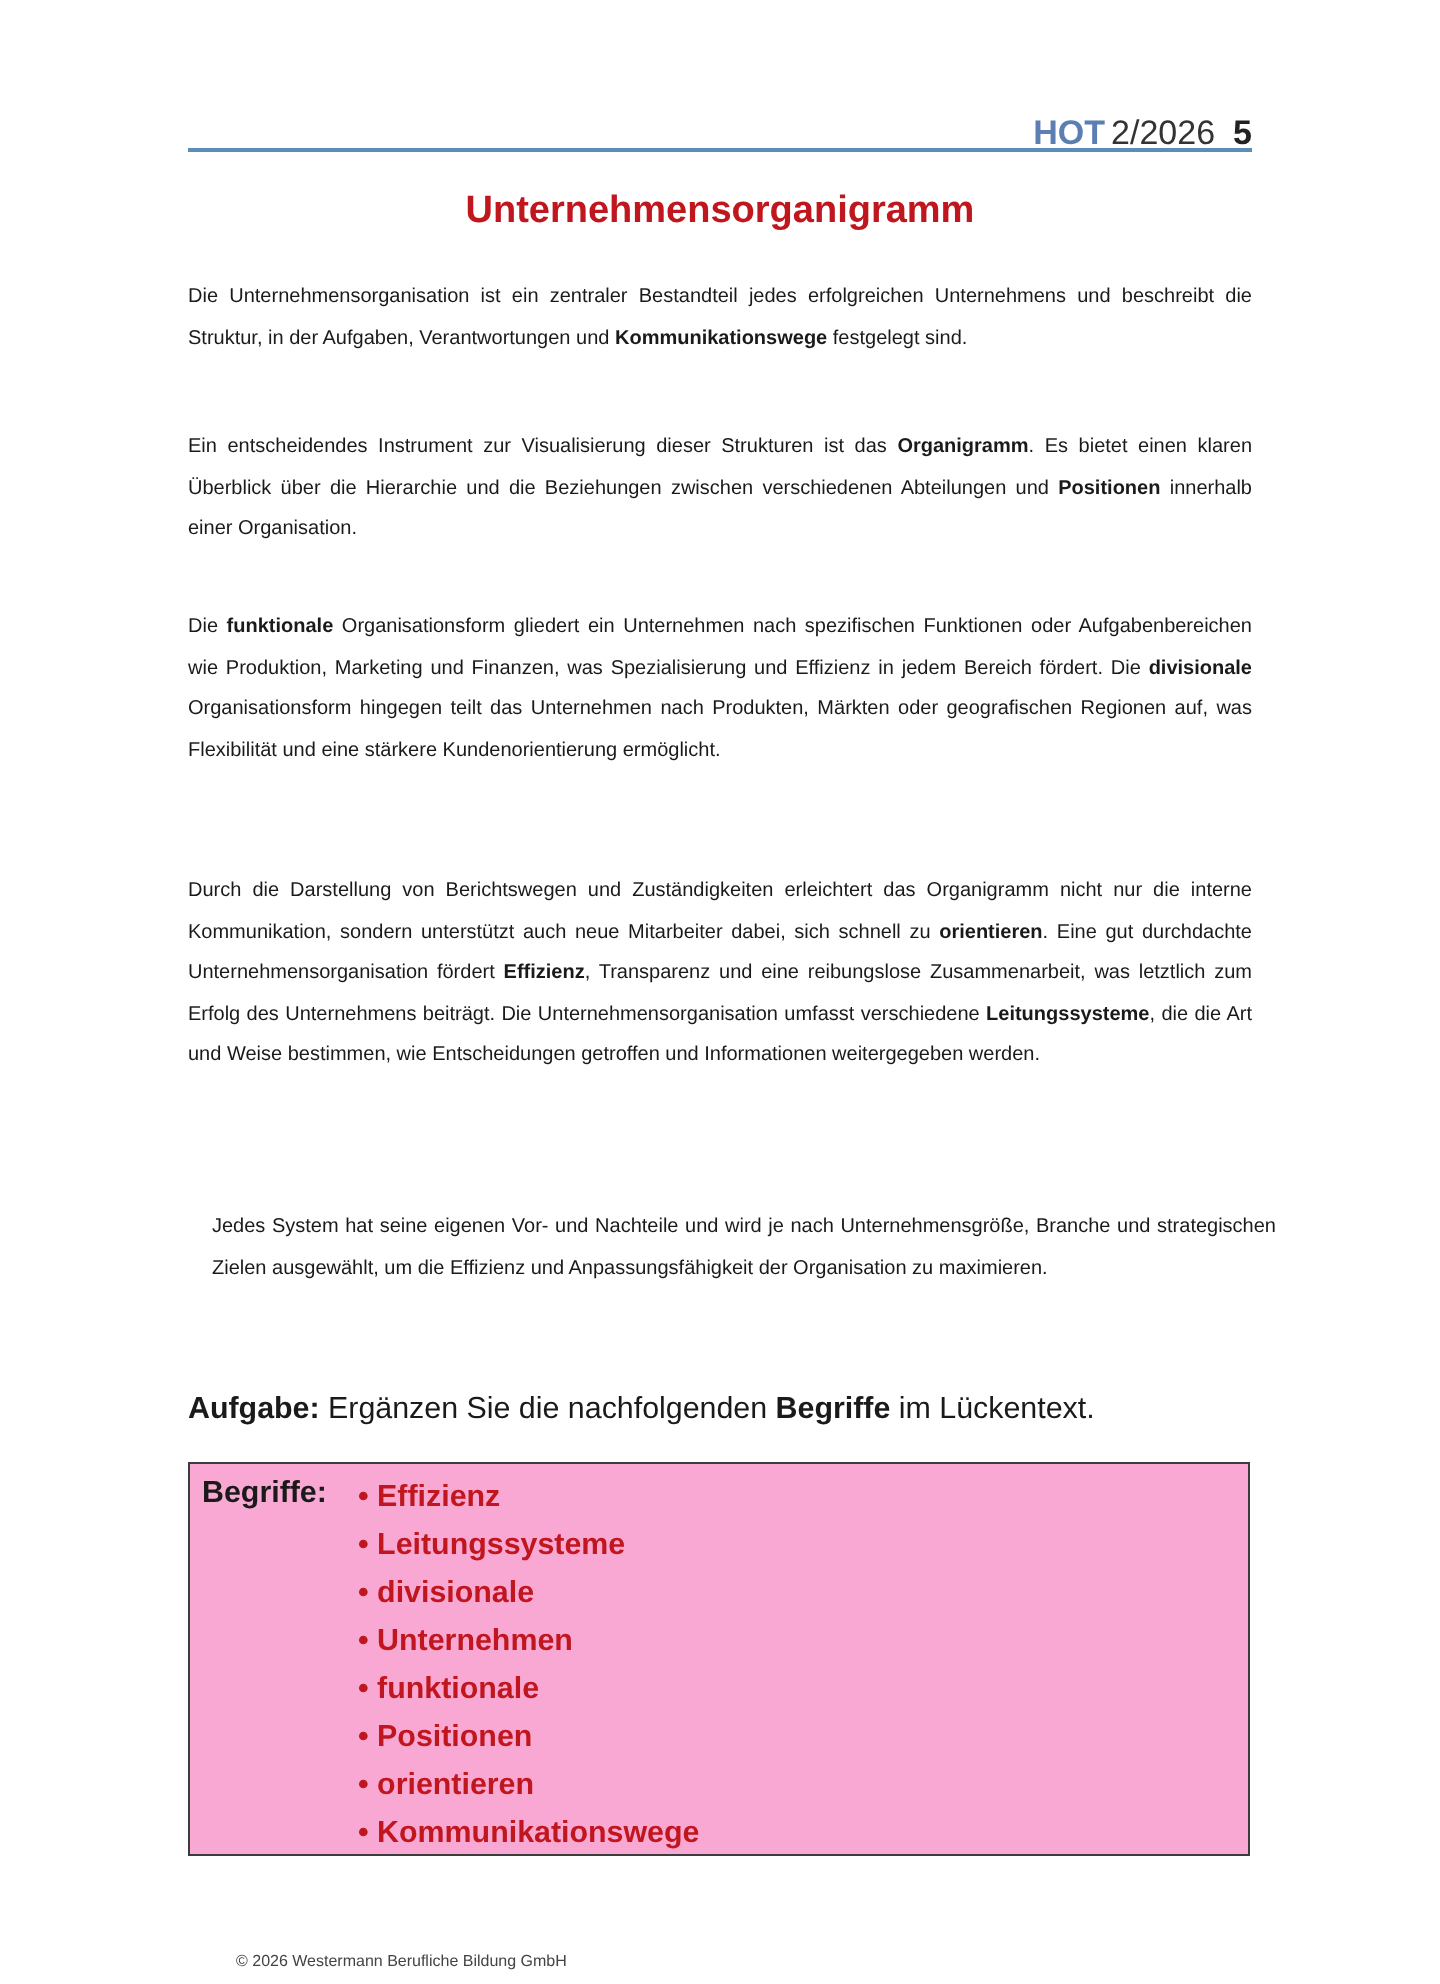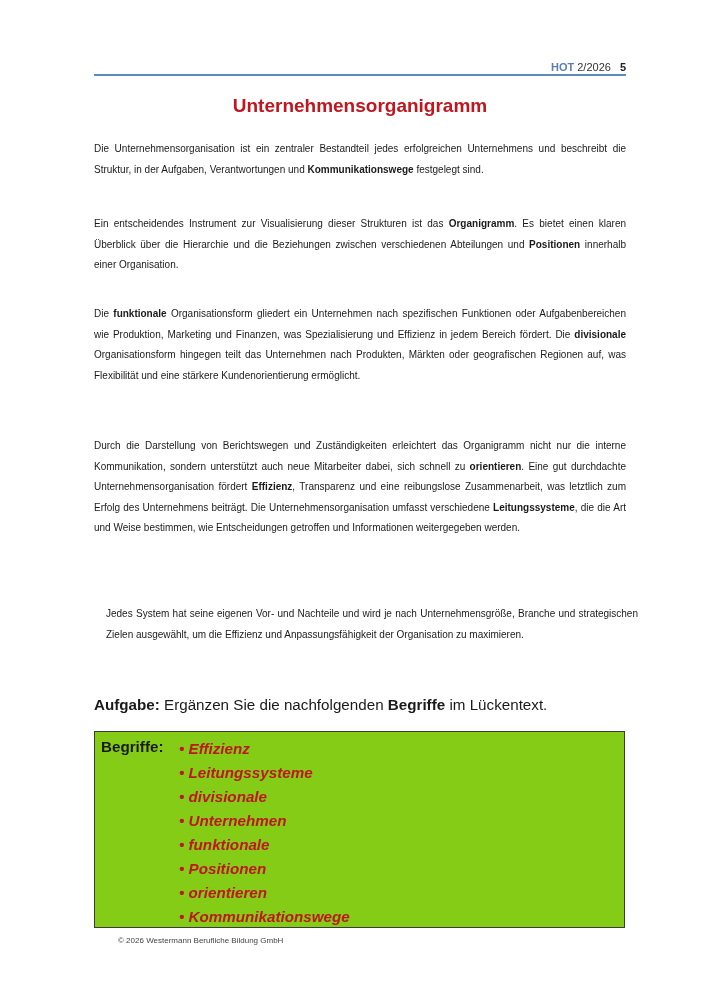--- a/index.html
+++ b/index.html
@@ -1,40 +1,40 @@
 <!DOCTYPE html>
 <html><head>
   <meta charset="utf-8">
   <style>
     html, body { margin: 0; padding: 0; background: #ffffff; }
     body { width: 720px; height: 992px; position: relative; overflow: hidden;
            font-family: "Liberation Sans", sans-serif; color: #1a1a1a; }
     .header { position: absolute; left: 94px; top: 60px; width: 532px; height: 14px; }
-    .header-right { position: absolute; right: 0; top: 0; font-size: 11px; line-height: 14px; white-space: nowrap; }
+    .header-right { position: absolute; right: 0; top: 0; font-size: 17px; line-height: 14px; white-space: nowrap; }
     .hot { color: #5b7fb3; font-weight: bold; }
     .issue { color: #333; margin-left: 3px; }
     .pageno { font-weight: bold; margin-left: 9px; color: #222; }
     .rule { position: absolute; left: 94px; top: 74px; width: 532px; height: 2px; background: #5b8db8; }
     .title { position: absolute; left: 0; width: 720px; top: 94px; text-align: center;
              color: #c0161e; font-weight: bold; font-size: 19px; line-height: 24px; }
     .para { position: absolute; left: 94px; width: 532px; font-size: 10px; line-height: 20.5px;
             text-align: justify; margin: 0; }
     .p1 { top: 139px; }
     .p2 { top: 214px; }
     .p3 { top: 304px; }
     .p4 { top: 436px; }
     .p5 { top: 604px; margin-left: 12px; }
     .task { position: absolute; left: 94px; top: 695px; font-size: 15.2px; line-height: 20px; }
     b { font-weight: bold; }
     .box { position: absolute; left: 94px; top: 731px; width: 529px; height: 195px;
-           background: #84cc16; border: 1.5px solid #3c3c3c; }
+           background: #f9a8d4; border: 1.5px solid #3c3c3c; }
     .box-label { position: absolute; left: 6px; top: 5px; font-weight: bold; font-size: 15.2px; line-height: 20px; }
     .terms { position: absolute; left: 84px; top: 5px; margin: 0; padding: 0; list-style: none; }
-    .terms li { color: #c0161e; font-weight: bold; font-size: 15.2px; line-height: 24px; white-space: nowrap; font-style: italic; }
-    .footer { position: absolute; left: 94px; top: 936px; font-size: 8px; color: #444; padding-left: 24px; }
+    .terms li { color: #c0161e; font-weight: bold; font-size: 15.2px; line-height: 24px; white-space: nowrap; }
+    .footer { position: absolute; left: 94px; top: 976px; font-size: 8px; color: #444; padding-left: 24px; }
   </style>
 </head>
 <body>
 
 <div class="header">
   <div class="header-right">
     <span class="hot">HOT</span><span class="issue">2/2026</span><span class="pageno">5</span>
   </div>
 </div>
 <div class="rule"></div>

